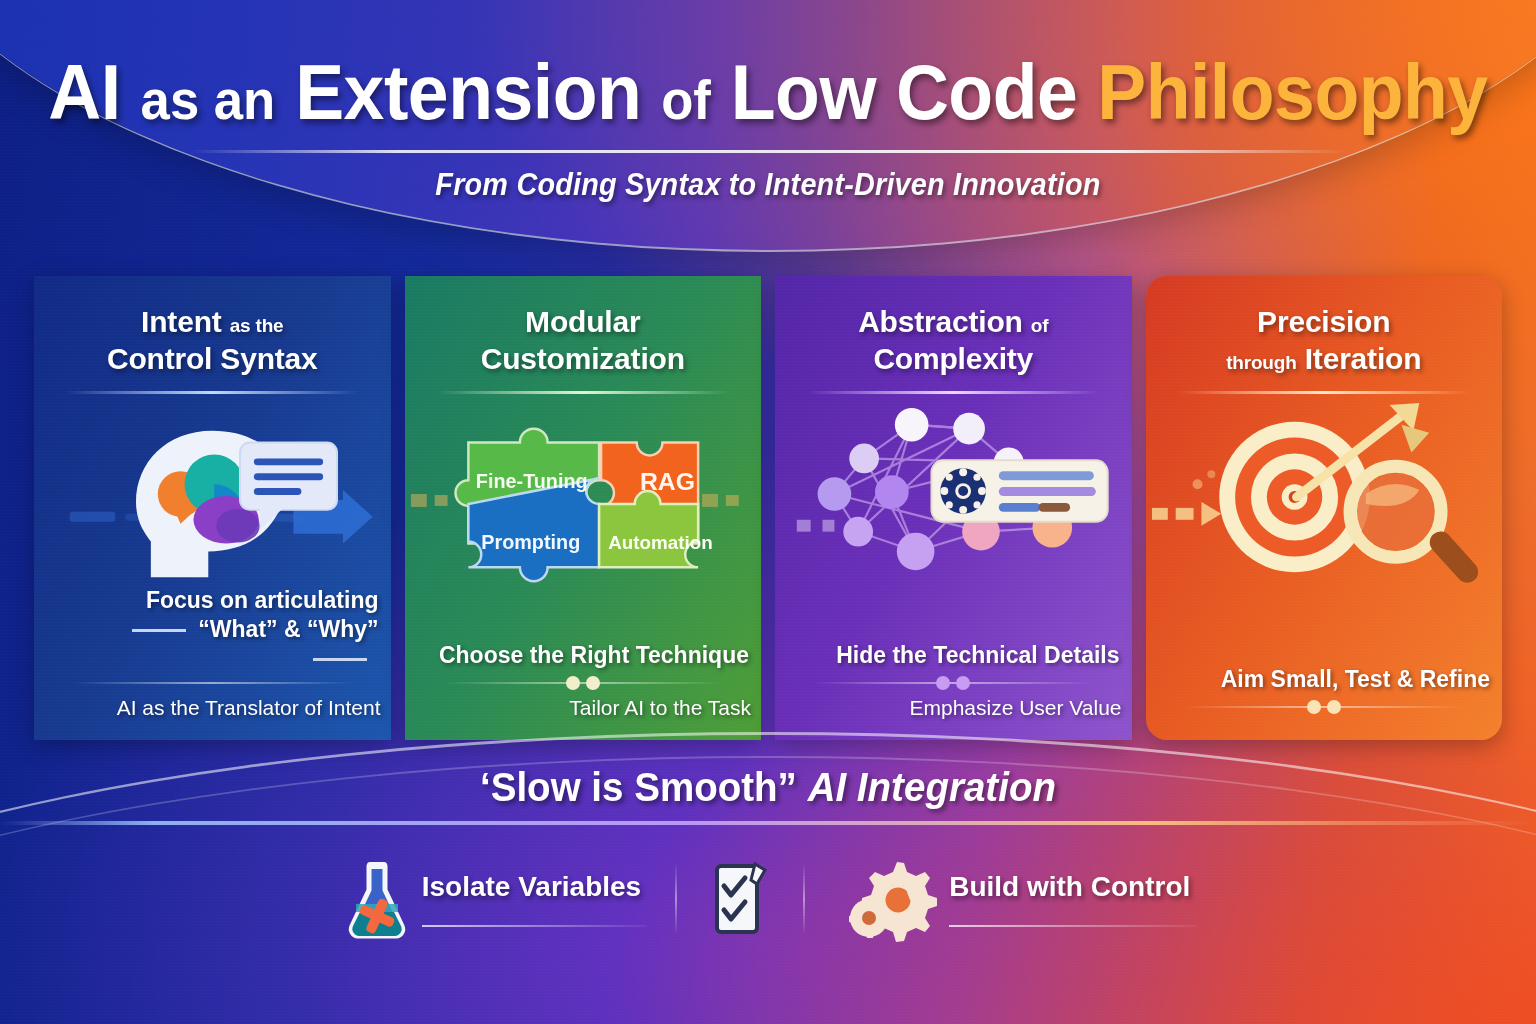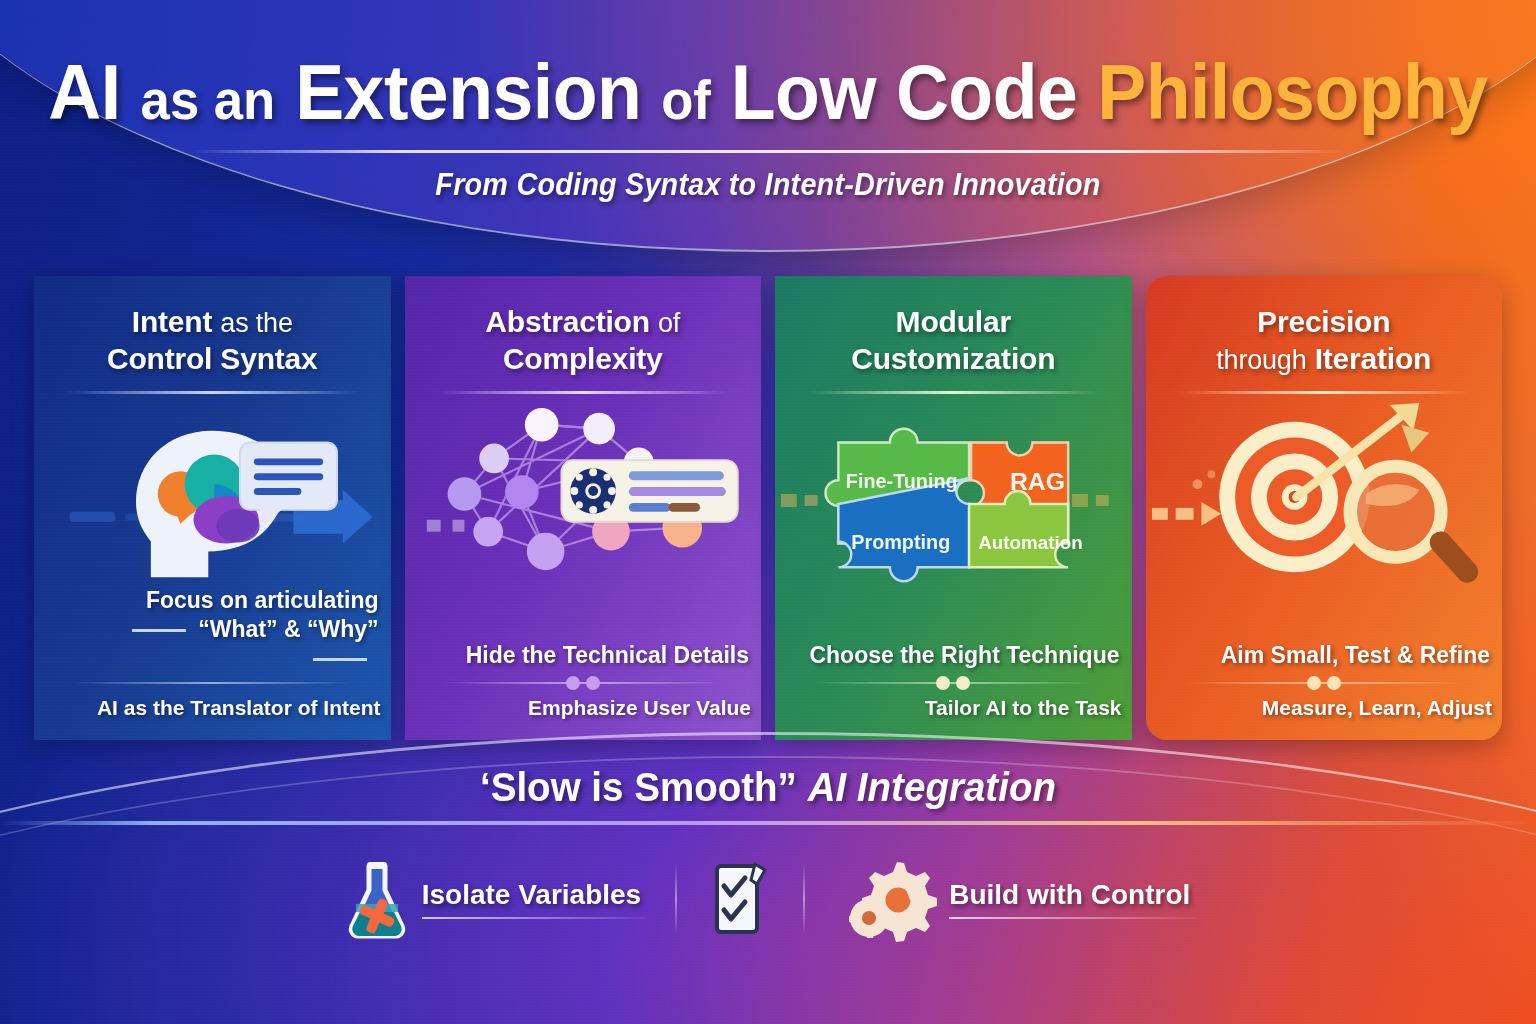--- a/index.html
+++ b/index.html
@@ -74,21 +74,21 @@
   .p4{background:linear-gradient(120deg,#d53a22 0%,#e85a22 45%,#f4802c 100%);border-radius:21px;}
   .panel .tex{
     position:absolute;inset:0;pointer-events:none;opacity:.12;
     background-image:repeating-linear-gradient(0deg,rgba(255,255,255,.12) 0 1px,rgba(0,0,0,0) 1px 3px);
   }
   .p-title{
     position:relative;margin:28px 16px 0;text-align:center;color:#fff;
     font-size:30px;font-weight:700;line-height:1.22;letter-spacing:-.2px;
     text-shadow:2px 3px 5px rgba(0,0,0,.42);
   }
-  .p-title .lt{font-weight:400;font-size:27px;}
+  .p-title .lt{font-weight:700;font-size:19px;}
   .p-rule{
     position:relative;margin:14px auto 0;width:82%;height:3px;border-radius:2px;
     background:linear-gradient(90deg,rgba(255,255,255,0),rgba(255,255,255,.9),rgba(255,255,255,0));
   }
   .p1 .p-rule{background:linear-gradient(90deg,rgba(173,205,255,0),rgba(205,226,255,.95),rgba(173,205,255,0));}
   .p2 .p-rule{background:linear-gradient(90deg,rgba(228,210,255,0),rgba(240,228,255,.95),rgba(228,210,255,0));}
   .p3 .p-rule{background:linear-gradient(90deg,rgba(225,245,200,0),rgba(238,250,215,.95),rgba(225,245,200,0));}
   .p4 .p-rule{background:linear-gradient(90deg,rgba(255,232,190,0),rgba(255,240,205,.95),rgba(255,232,190,0));}
   .art{position:relative;height:190px;margin-top:8px;}
   .p-foot{position:absolute;left:0;right:0;bottom:20px;text-align:right;}
@@ -102,21 +102,21 @@
   }
   .p-sep .dot{
     position:absolute;top:-6px;width:14px;height:14px;border-radius:50%;
   }
   .p-sep .dot.a{left:calc(50% - 17px);}
   .p-sep .dot.b{left:calc(50% + 3px);}
   .p2 .dot{background:#c79cf2;}
   .p3 .dot{background:#f2eecb;}
   .p4 .dot{background:#fae3b4;}
   .p-line2{
-    color:#fff;font-size:21px;font-weight:700;
+    color:#fff;font-size:21px;font-weight:400;
     text-shadow:2px 2px 4px rgba(0,0,0,.45);padding:0 10px;
   }
   
   .p1 .p-line1 .flank{display:inline-block;width:54px;height:3px;vertical-align:middle;
     background:rgba(230,240,255,.85);margin:0 12px;}
   .p1 .p-sep{margin-top:10px;}
   
   .footer{position:absolute;left:0;top:740px;width:1536px;height:284px;}
   .f-arc{
     position:absolute;left:-340px;top:-8px;width:2220px;height:560px;border-radius:50%;
@@ -138,21 +138,21 @@
       rgba(150,190,255,.0) 0%,rgba(160,200,255,.85) 10%,
       rgba(200,170,255,.85) 45%,rgba(255,200,130,.9) 75%,rgba(255,190,110,.0) 100%);
   }
   .f-items{
     position:absolute;left:0;top:104px;width:1536px;height:110px;
     display:flex;align-items:center;justify-content:center;gap:0;
   }
   .f-item{display:flex;align-items:center;gap:14px;padding:0 34px;}
   .f-label{
     position:relative;color:#fff;font-size:28px;font-weight:700;white-space:nowrap;
-    text-shadow:2px 3px 5px rgba(0,0,0,.45);padding-bottom:8px;
+    text-shadow:2px 3px 5px rgba(0,0,0,.45);padding-bottom:24px;
   }
   .f-label::after{
     content:"";position:absolute;left:0;right:-6px;bottom:0;height:2px;
     background:linear-gradient(90deg,rgba(255,255,255,.75),rgba(255,255,255,.05));
   }
   .f-div{width:2px;height:72px;background:linear-gradient(180deg,rgba(255,255,255,0),rgba(255,255,255,.45),rgba(255,255,255,0));}
   svg{display:block;overflow:visible;}
 </style>
 </head>
 <body>
@@ -216,20 +216,61 @@
       <div class="p-foot">
         <div class="p-line1">
           <span>Focus on articulating</span><br>
           <span class="flank"></span><span>“What” &amp; “Why”</span><span class="flank"></span>
         </div>
         <div class="p-sep">
           
           
         </div>
         <div class="p-line2">AI as the Translator of Intent</div>
+      </div>
+    </div>
+
+    <div class="panel p3">
+      <div class="tex"></div>
+      <div class="p-title">
+        <span>Modular</span><br>
+        <span>Customization</span>
+      </div>
+      <div class="p-rule"></div>
+
+      <div class="art">
+        <svg width="100%" height="190" viewBox="0 0 360 190">
+          <g fill="#d6b25c" opacity=".55">
+            <rect x="6" y="92" width="16" height="13"></rect>
+              <rect x="30" y="93" width="13" height="11"></rect>
+            <rect x="300" y="92" width="16" height="13"></rect>
+              <rect x="324" y="93" width="13" height="11"></rect>
+          </g>
+
+          <path d="M64 40 h52 a14 14 0 1 1 28 0 h52 v38 a13 13 0 1 0 0 26 v38 h-132 v-38 a13 13 0 1 1 0 -26 Z" transform="translate(0,0)" fill="#57b948" stroke="#cfe8c0" stroke-width="2.5"></path>
+
+          <path d="M198 40 h36 a13 13 0 1 0 26 0 h36 v102 h-98 v-38 a13 13 0 1 0 0 -26 Z" fill="#f2641e" stroke="#f8d0b4" stroke-width="2.5"></path>
+
+          <path d="M64 104 v38 a13 13 0 1 1 0 26 v0 h52 a14 14 0 1 0 28 0 h52 v-64 a13 13 0 1 1 0 -26 Z" fill="#1b6fc2" stroke="#bcd9f2" stroke-width="2.5" transform="translate(0,-2)"></path>
+
+          <path d="M196 102 h36 a13 13 0 1 1 26 0 h38 v38 a13 13 0 1 0 0 26 h-100 Z" fill="#8cc63f" stroke="#ddf0bd" stroke-width="2.5"></path>
+          <text x="128" y="86" text-anchor="middle" font-family="Liberation Sans, sans-serif" font-size="20" font-weight="700" fill="#f4fbef">Fine-Tuning</text>
+          <text x="265" y="88" text-anchor="middle" font-family="Liberation Sans, sans-serif" font-size="25" font-weight="700" fill="#fff7ef">RAG</text>
+          <text x="127" y="148" text-anchor="middle" font-family="Liberation Sans, sans-serif" font-size="20" font-weight="700" fill="#f2f8ff">Prompting</text>
+          <text x="258" y="148" text-anchor="middle" font-family="Liberation Sans, sans-serif" font-size="19" font-weight="700" fill="#fbfff2">Automation</text>
+        </svg>
+      </div>
+
+      <div class="p-foot">
+        <div class="p-line1">Choose the Right Technique</div>
+        <div class="p-sep">
+          <span class="dot a"></span>
+          <span class="dot b"></span>
+        </div>
+        <div class="p-line2">Tailor AI to the Task</div>
       </div>
     </div>
 
     <div class="panel p2">
       <div class="tex"></div>
       <div class="p-title">
         <span>Abstraction</span>
         <span class="lt">of</span><br>
         <span>Complexity</span>
       </div>
@@ -284,61 +325,20 @@
       <div class="p-foot">
         <div class="p-line1">Hide the Technical Details</div>
         <div class="p-sep">
           <span class="dot a"></span>
           <span class="dot b"></span>
         </div>
         <div class="p-line2">Emphasize User Value</div>
       </div>
     </div>
 
-    <div class="panel p3">
-      <div class="tex"></div>
-      <div class="p-title">
-        <span>Modular</span><br>
-        <span>Customization</span>
-      </div>
-      <div class="p-rule"></div>
-
-      <div class="art">
-        <svg width="100%" height="190" viewBox="0 0 360 190">
-          <g fill="#d6b25c" opacity=".55">
-            <rect x="6" y="92" width="16" height="13"></rect>
-              <rect x="30" y="93" width="13" height="11"></rect>
-            <rect x="300" y="92" width="16" height="13"></rect>
-              <rect x="324" y="93" width="13" height="11"></rect>
-          </g>
-
-          <path d="M64 40 h52 a14 14 0 1 1 28 0 h52 v38 a13 13 0 1 0 0 26 v38 h-132 v-38 a13 13 0 1 1 0 -26 Z" transform="translate(0,0)" fill="#57b948" stroke="#cfe8c0" stroke-width="2.5"></path>
-
-          <path d="M198 40 h36 a13 13 0 1 0 26 0 h36 v102 h-98 v-38 a13 13 0 1 0 0 -26 Z" fill="#f2641e" stroke="#f8d0b4" stroke-width="2.5"></path>
-
-          <path d="M64 104 v38 a13 13 0 1 1 0 26 v0 h52 a14 14 0 1 0 28 0 h52 v-64 a13 13 0 1 1 0 -26 Z" fill="#1b6fc2" stroke="#bcd9f2" stroke-width="2.5" transform="translate(0,-2)"></path>
-
-          <path d="M196 102 h36 a13 13 0 1 1 26 0 h38 v38 a13 13 0 1 0 0 26 h-100 Z" fill="#8cc63f" stroke="#ddf0bd" stroke-width="2.5"></path>
-          <text x="128" y="86" text-anchor="middle" font-family="Liberation Sans, sans-serif" font-size="20" font-weight="700" fill="#f4fbef">Fine-Tuning</text>
-          <text x="265" y="88" text-anchor="middle" font-family="Liberation Sans, sans-serif" font-size="25" font-weight="700" fill="#fff7ef">RAG</text>
-          <text x="127" y="148" text-anchor="middle" font-family="Liberation Sans, sans-serif" font-size="20" font-weight="700" fill="#f2f8ff">Prompting</text>
-          <text x="258" y="148" text-anchor="middle" font-family="Liberation Sans, sans-serif" font-size="19" font-weight="700" fill="#fbfff2">Automation</text>
-        </svg>
-      </div>
-
-      <div class="p-foot">
-        <div class="p-line1">Choose the Right Technique</div>
-        <div class="p-sep">
-          <span class="dot a"></span>
-          <span class="dot b"></span>
-        </div>
-        <div class="p-line2">Tailor AI to the Task</div>
-      </div>
-    </div>
-
     <div class="panel p4">
       <div class="tex"></div>
       <div class="p-title">
         <span>Precision</span><br>
         <span class="lt">through</span>
         <span>Iteration</span>
       </div>
       <div class="p-rule"></div>
 
       <div class="art">
@@ -368,21 +368,20 @@
           <rect x="282" y="140" width="22" height="62" rx="11" transform="rotate(-42 282 140)" fill="#9c4f1c"></rect>
         </svg>
       </div>
 
       <div class="p-foot">
         <div class="p-line1">Aim Small, Test &amp; Refine</div>
         <div class="p-sep">
           <span class="dot a"></span>
           <span class="dot b"></span>
         </div>
-        <div class="p-line2">Measure, Learn, Adjust</div>
       </div>
     </div>
   </div>
 
   <div class="footer">
     <div class="f-arc"></div>
     <div class="f-arc2"></div>
 
     <div class="f-title">
       <span>‘Slow is Smooth”</span>

